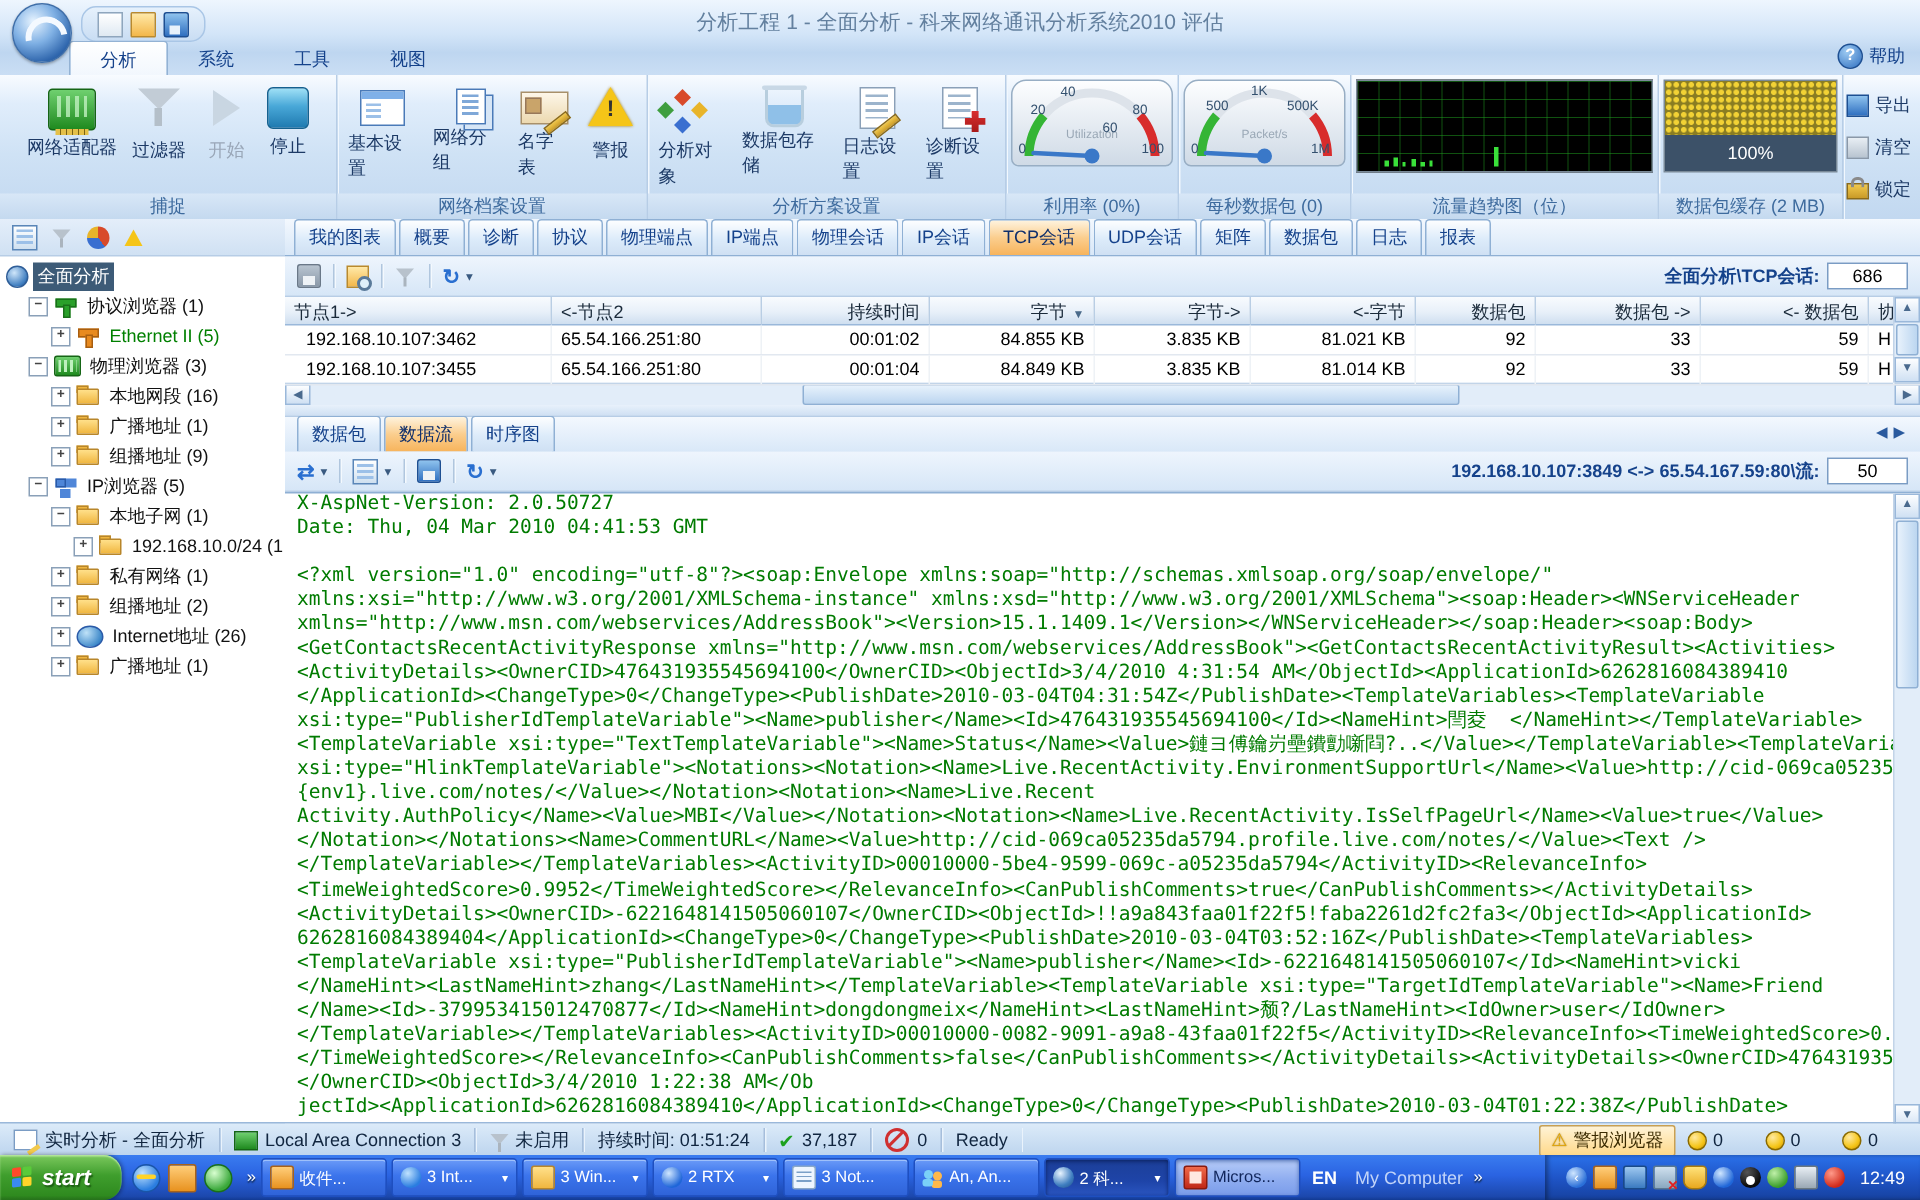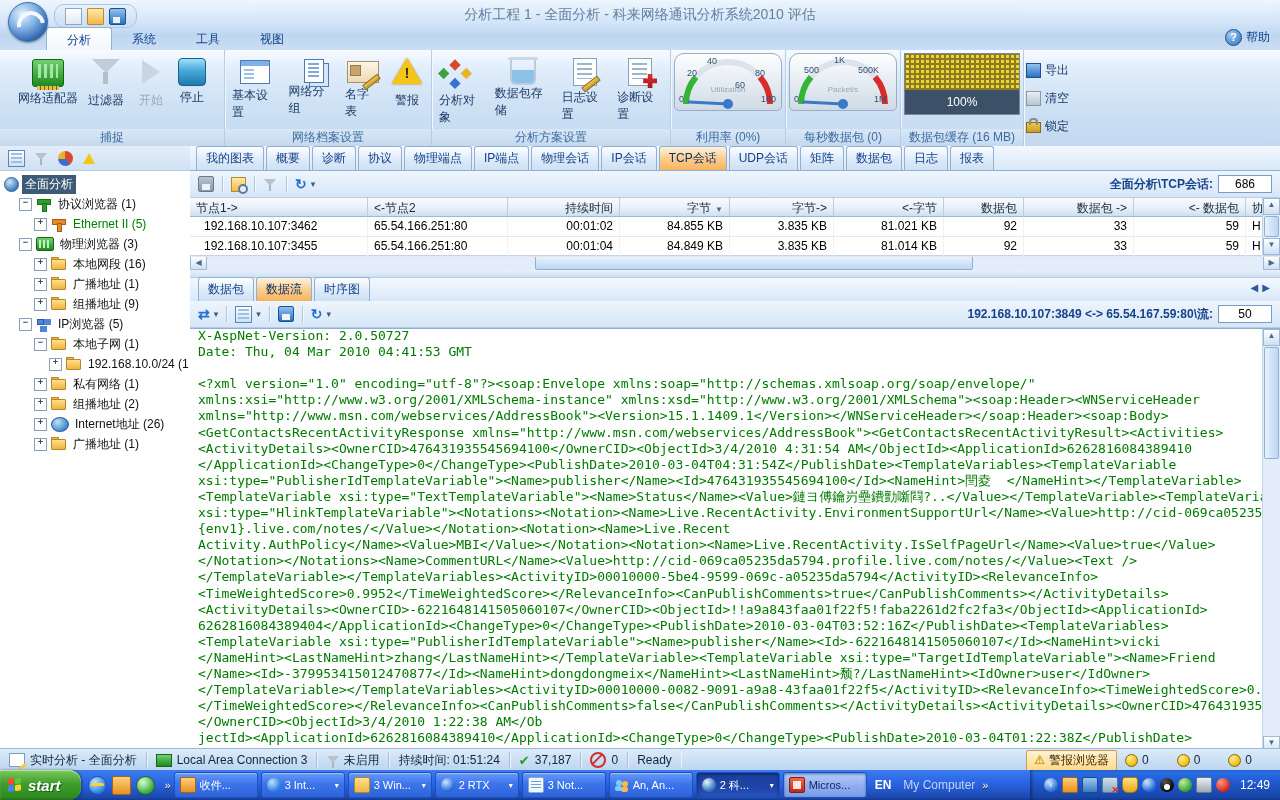--- a/index.html
+++ b/index.html
@@ -384,27 +384,42 @@
         </svg>
       <span class="tick" style="left: 4px; top: 40px;">0</span>
           <span class="tick" style="left: 14px; top: 11px;">500</span>
           <span class="tick" style="left: 44px; top: 1px;">1K</span>
           <span class="tick" style="left: 68px; top: 11px;">500K</span>
           <span class="tick" style="left: 84px; top: 40px;">1M</span>
         </div>
       <div style="flex:1"></div>
       <div class="glabel">每秒数据包 (0)</div>
     </div>
+    <div class="rgroup" style="flex-basis:204px">
+      <div class="trend">
+        <svg width="194" height="58" viewBox="0 0 194 58" style="position:absolute;left:0;top:0;">
+          <rect x="18" y="53" width="3" height="4" fill="#3ae03a"></rect>
+            <rect x="24" y="51" width="3" height="6" fill="#3ae03a"></rect>
+          <rect x="30" y="54" width="2" height="3" fill="#3ae03a"></rect>
+            <rect x="36" y="52" width="3" height="5" fill="#3ae03a"></rect>
+          <rect x="42" y="54" width="3" height="3" fill="#3ae03a"></rect>
+            <rect x="48" y="53" width="2" height="4" fill="#3ae03a"></rect>
+          <rect x="91" y="44" width="3" height="13" fill="#3ae03a"></rect>
+        </svg>
+      </div>
+      <div style="flex:1"></div>
+      <div class="glabel">流量趋势图（位）</div>
+    </div>
     <div class="rgroup" style="flex-basis:122px">
       <div class="buffer">
         <div class="buf-top"></div>
         <div class="buf-bottom">100%</div>
       </div>
       <div style="flex:1"></div>
-      <div class="glabel">数据包缓存 (16 MB)</div>
+      <div class="glabel">数据包缓存 (2 MB)</div>
     </div>
     <div class="side-btns">
       <div class="sbtn">
         <span class="si si-export"></span>
         <span>导出</span>
       </div>
       <div class="sbtn">
         <span class="si si-clear"></span>
         <span>清空</span>
       </div>

